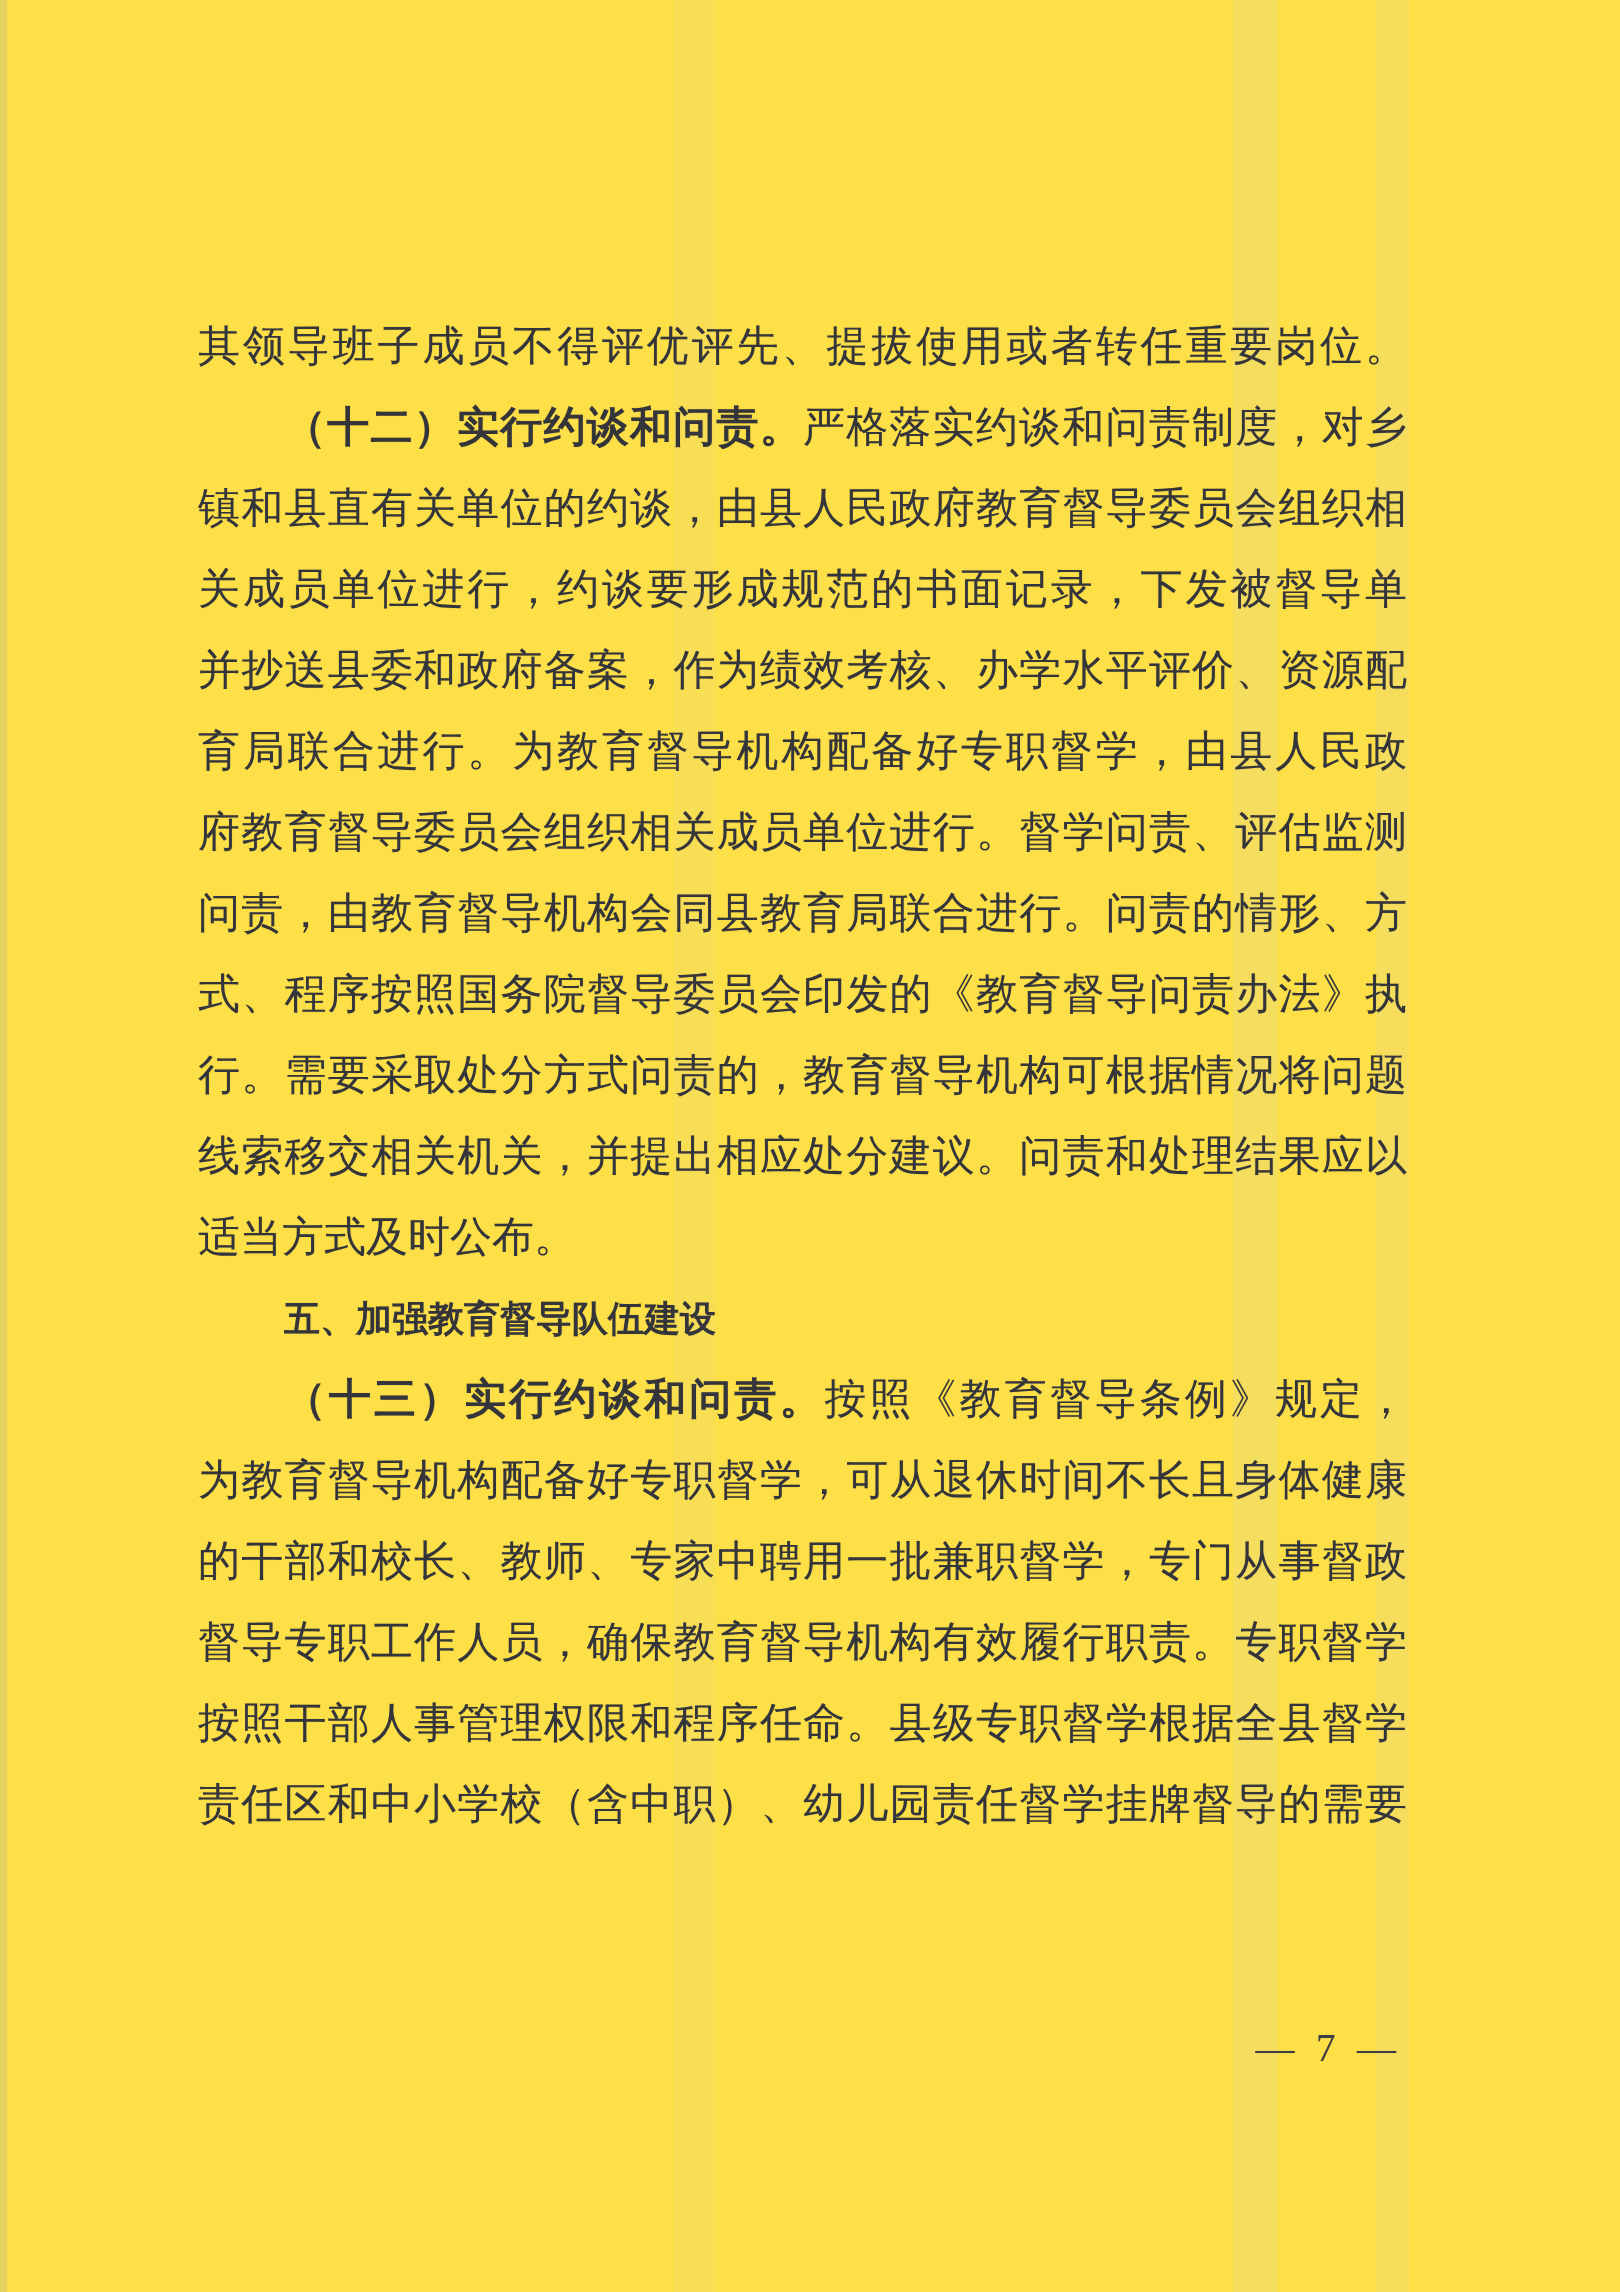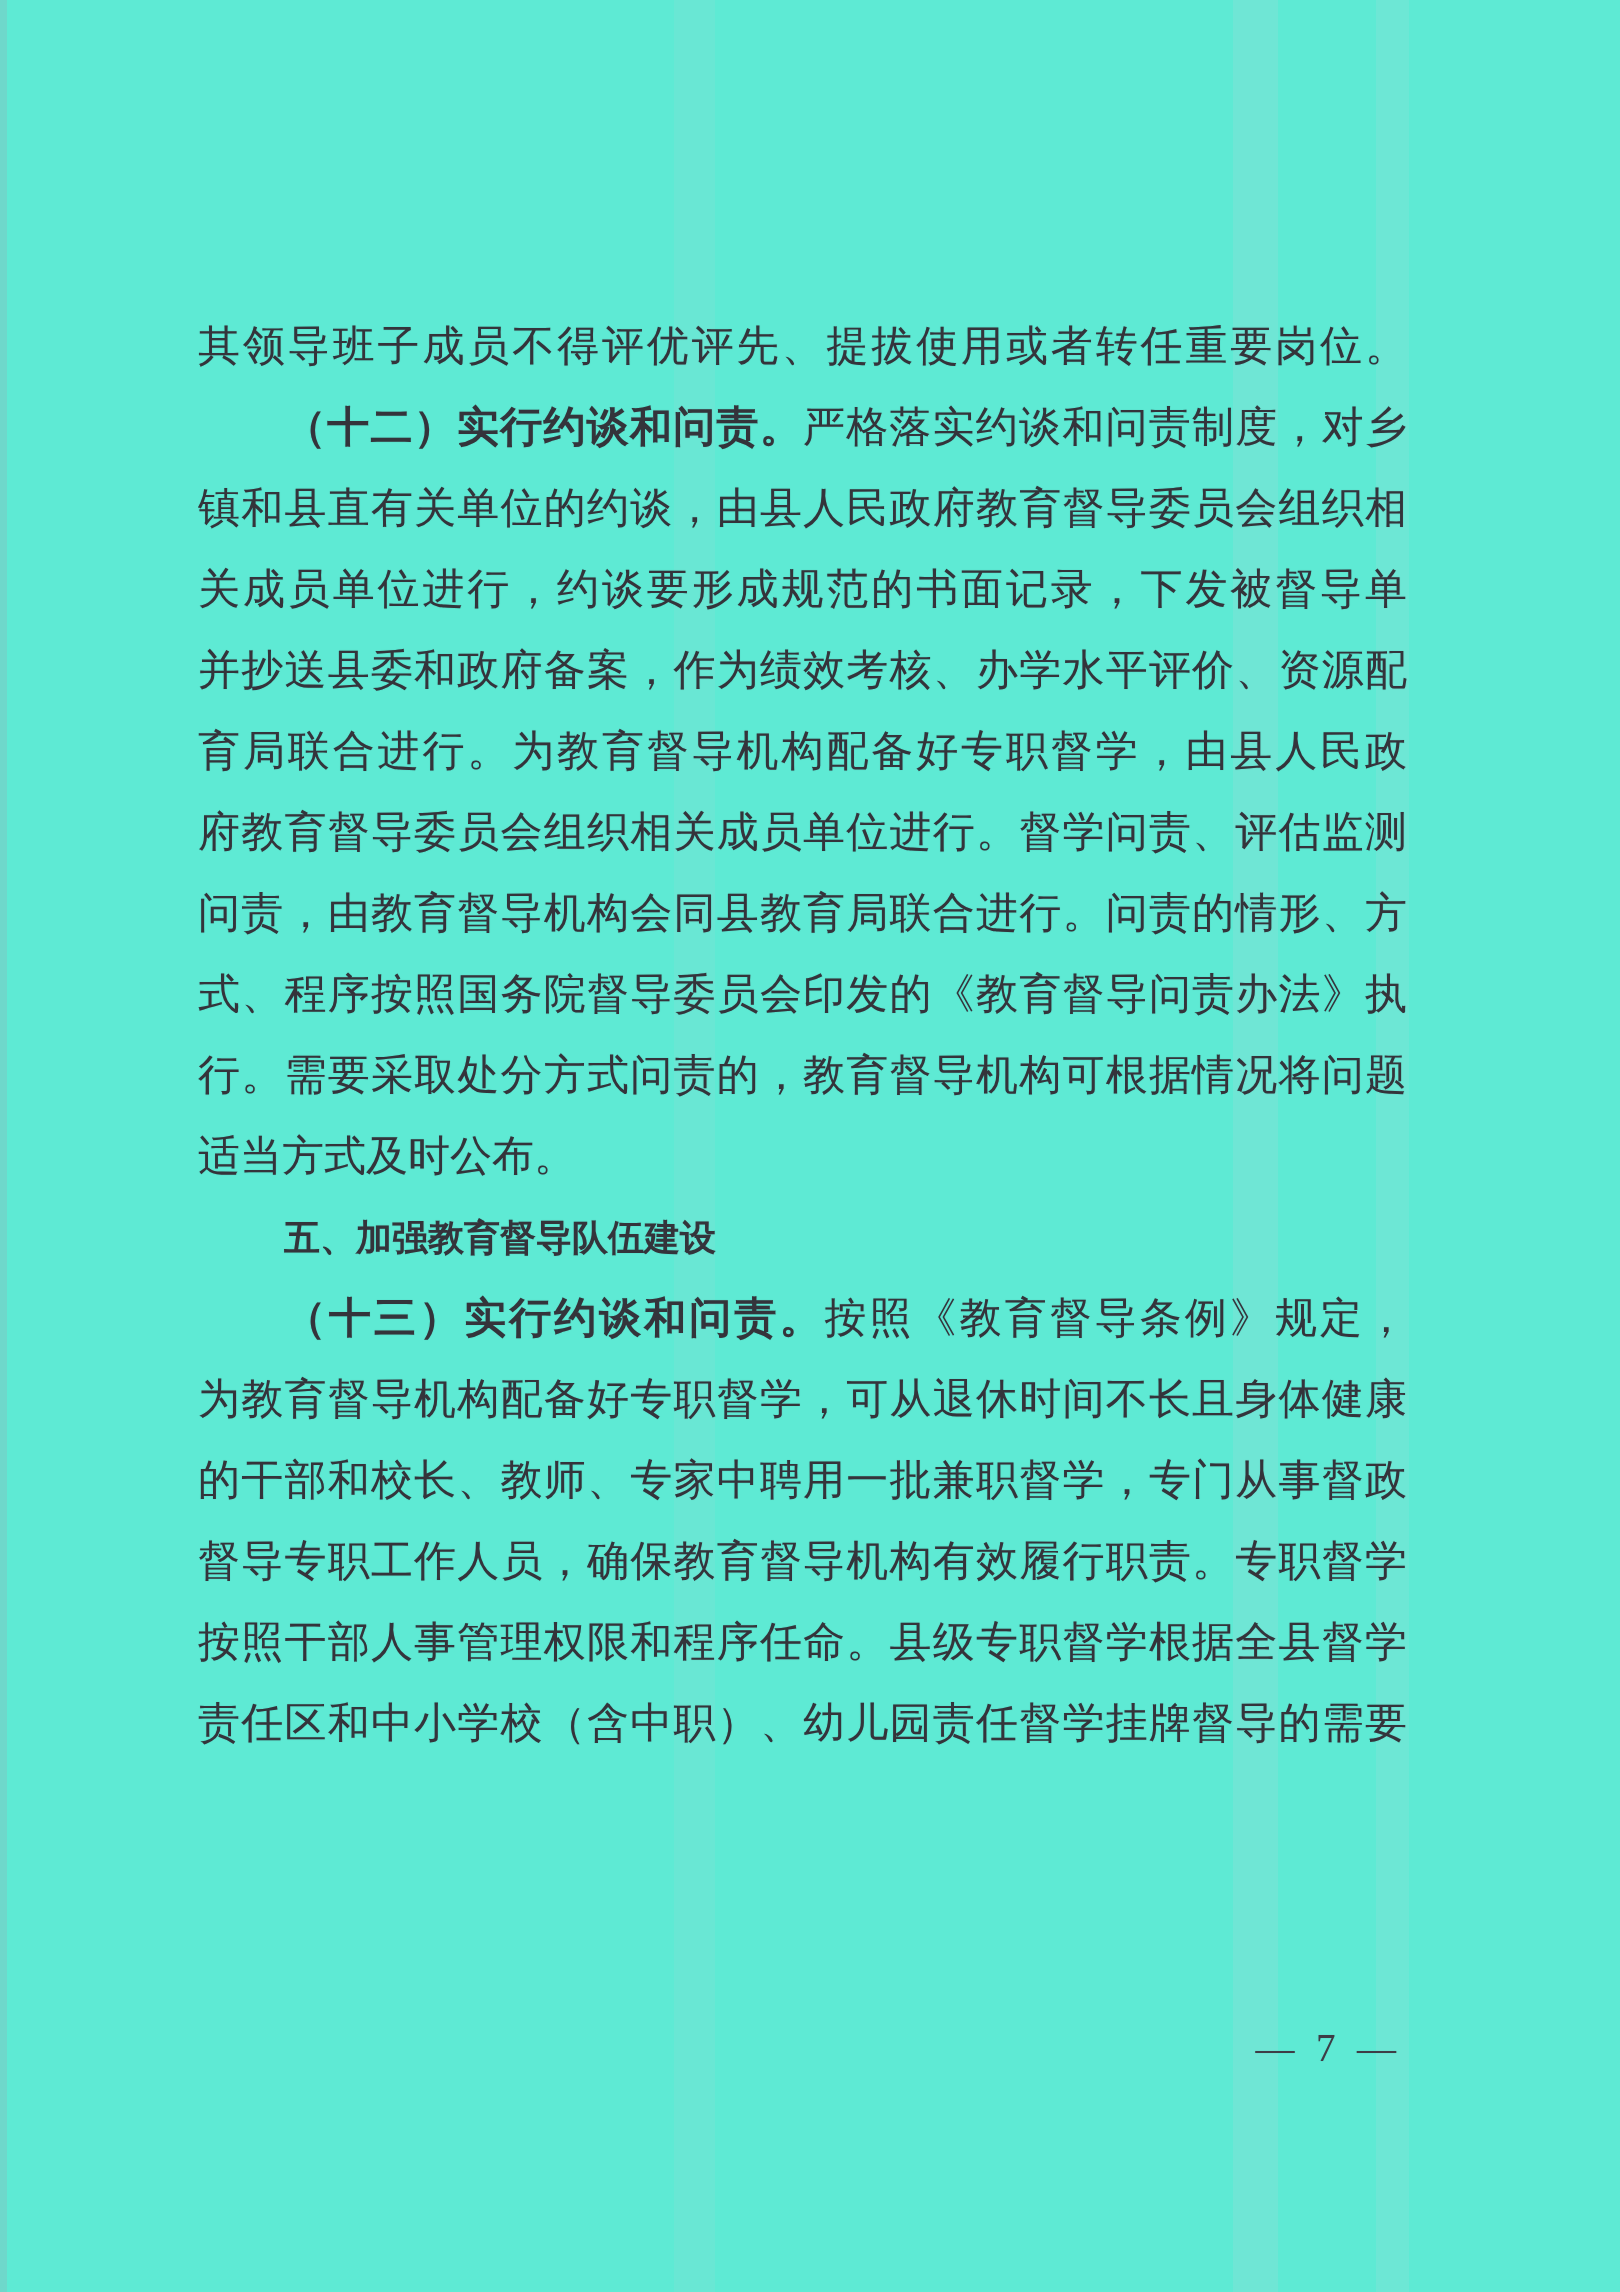--- a/index.html
+++ b/index.html
@@ -1,21 +1,21 @@
 <!DOCTYPE html>
 <html lang="zh"><head>
 <meta charset="utf-8">
 <style>
   html, body { margin: 0; padding: 0; background: #e8e8ea; }
   .page {
     position: relative;
     width: 1620px;
     height: 2293px;
     margin: 0 auto;
-    background: #5eead4;
+    background: #fde047;
     overflow: hidden;
     color: #34343b;
     font-family: "Liberation Serif", serif;
   }
   
   .streak {
     position: absolute;
     top: 0;
     height: 100%;
     pointer-events: none;
@@ -80,20 +80,21 @@
     <div class="line"><span>其领导班子成员不得评优评先、提拔使用或者转任重要岗位。</span></div>
     <div class="line indent"><span class="lead">（十二）实行约谈和问责。</span><span>严格落实约谈和问责制度，对乡</span></div>
     <div class="line"><span>镇和县直有关单位的约谈，由县人民政府教育督导委员会组织相</span></div>
     <div class="line"><span>关成员单位进行，约谈要形成规范的书面记录，下发被督导单位，</span></div>
     <div class="line"><span>并抄送县委和政府备案，作为绩效考核、办学水平评价、资源配</span></div>
     <div class="line"><span>育局联合进行。为教育督导机构配备好专职督学，由县人民政</span></div>
     <div class="line"><span>府教育督导委员会组织相关成员单位进行。督学问责、评估监测</span></div>
     <div class="line"><span>问责，由教育督导机构会同县教育局联合进行。问责的情形、方</span></div>
     <div class="line"><span>式、程序按照国务院督导委员会印发的《教育督导问责办法》执</span></div>
     <div class="line"><span>行。需要采取处分方式问责的，教育督导机构可根据情况将问题</span></div>
+    <div class="line"><span>线索移交相关机关，并提出相应处分建议。问责和处理结果应以</span></div>
     <div class="line flush"><span>适当方式及时公布。</span></div>
     <div class="line heading indent"><span>五、加强教育督导队伍建设</span></div>
     <div class="line indent"><span class="lead">（十三）实行约谈和问责。</span><span>按照《教育督导条例》规定，</span></div>
     <div class="line"><span>为教育督导机构配备好专职督学，可从退休时间不长且身体健康</span></div>
     <div class="line"><span>的干部和校长、教师、专家中聘用一批兼职督学，专门从事督政</span></div>
     <div class="line"><span>督导专职工作人员，确保教育督导机构有效履行职责。专职督学</span></div>
     <div class="line"><span>按照干部人事管理权限和程序任命。县级专职督学根据全县督学</span></div>
     <div class="line"><span>责任区和中小学校（含中职）、幼儿园责任督学挂牌督导的需要</span></div>
   </div>
 

